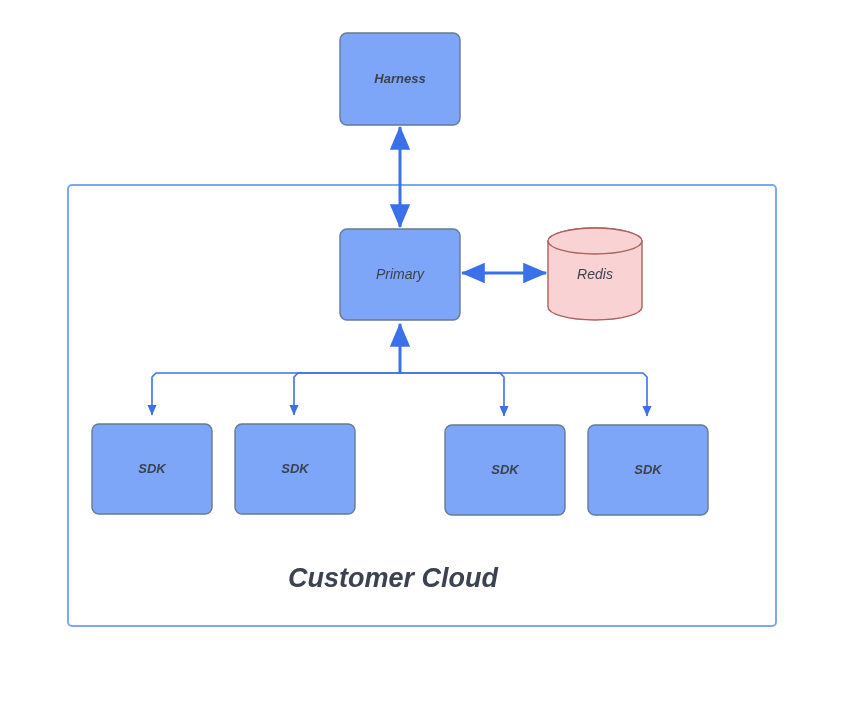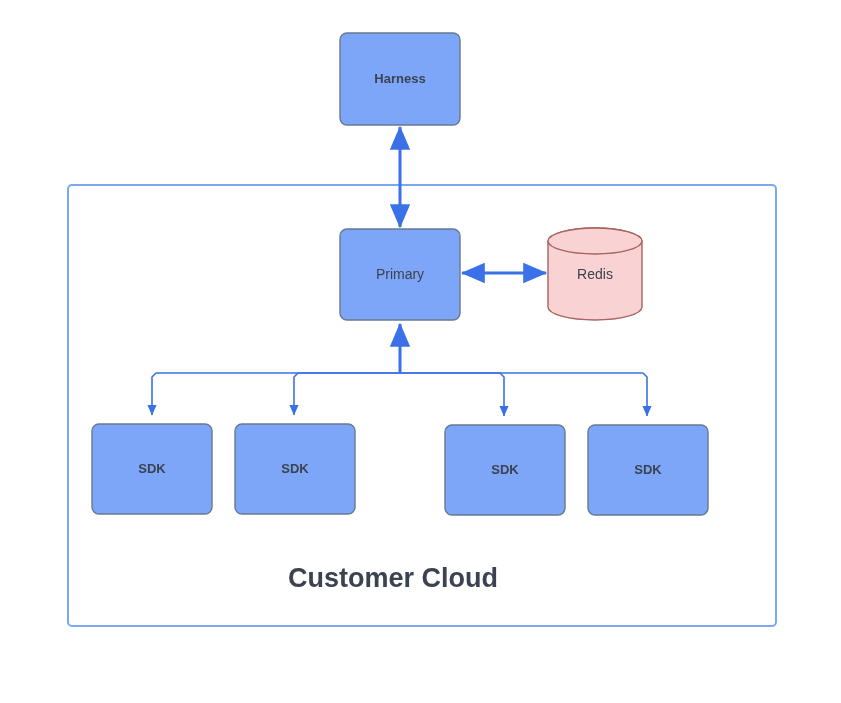--- a/index.html
+++ b/index.html
@@ -11,20 +11,21 @@
     width: 841px;
     height: 703px;
     overflow: hidden;
     font-family: "Liberation Sans", sans-serif;
   }
   #diagram-root {
     position: relative;
     width: 841px;
     height: 703px;
     background: #ffffff;
+    font-style: italic;
   }
   svg.diagram-canvas {
     position: absolute;
     left: 0;
     top: 0;
     width: 841px;
     height: 703px;
     display: block;
   }
   .node-label {

